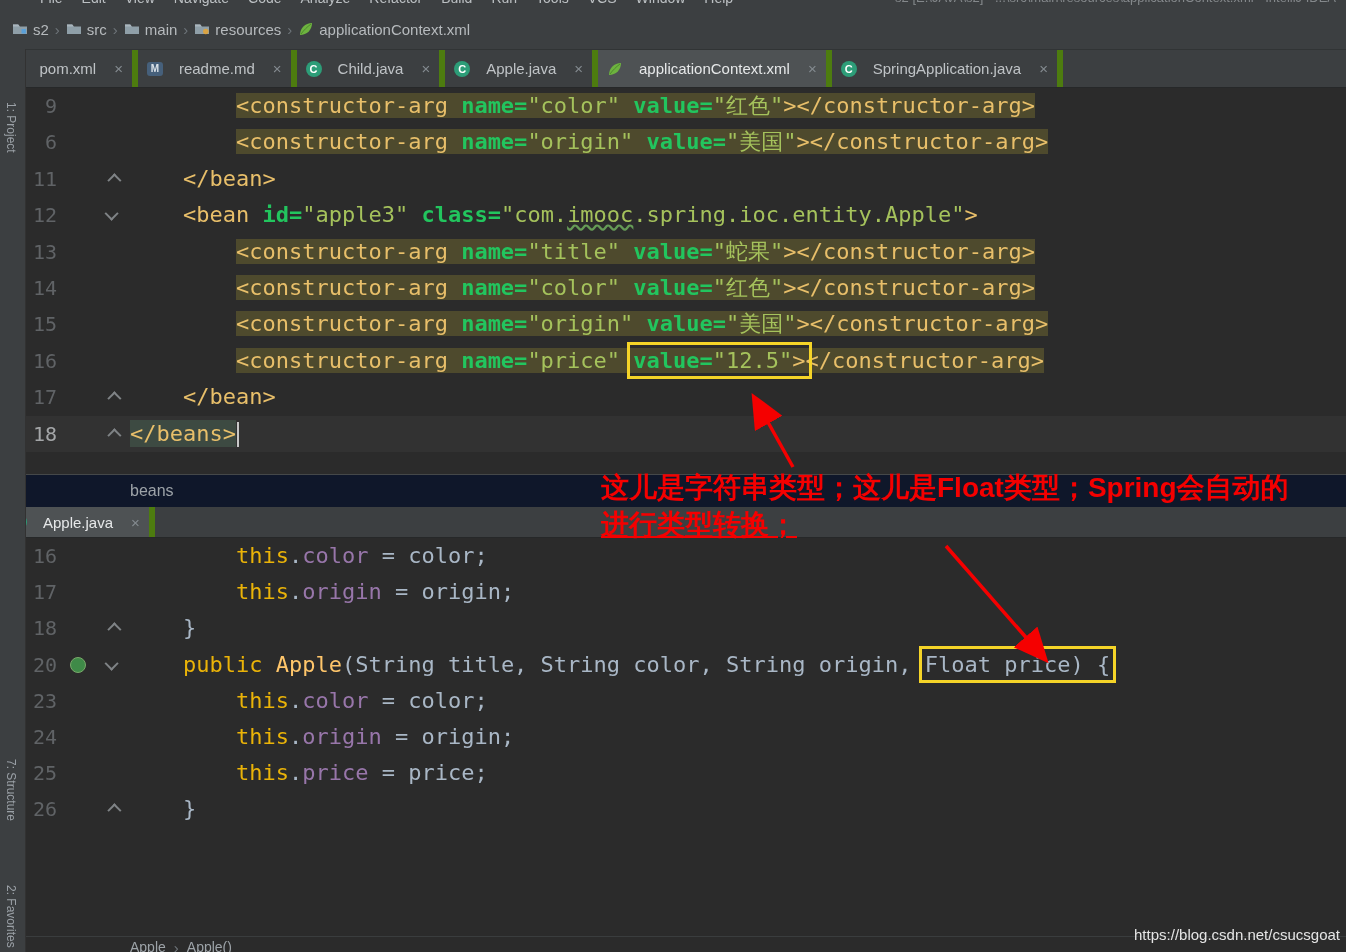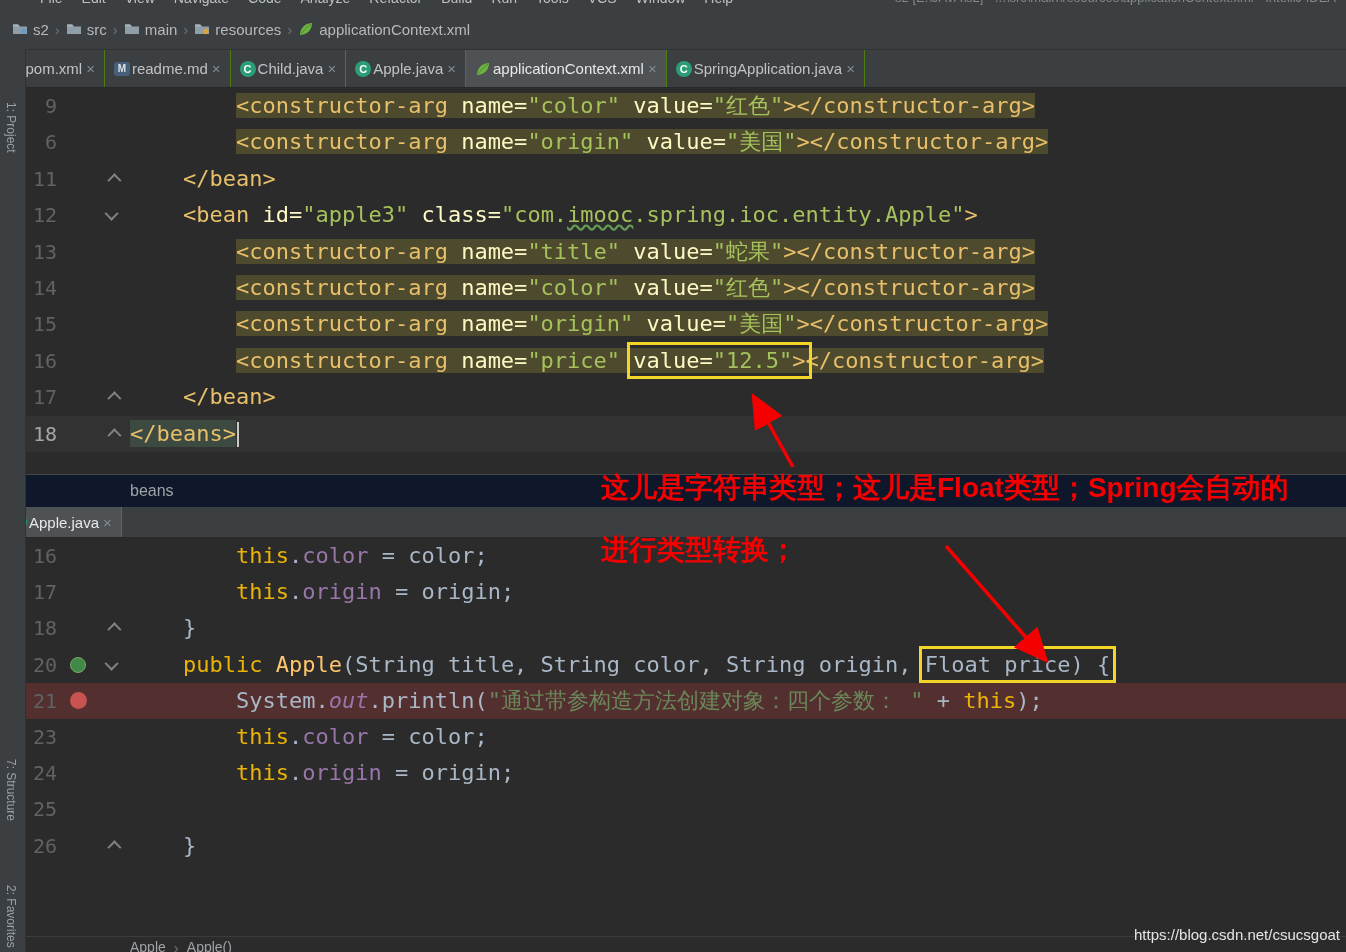--- a/index.html
+++ b/index.html
@@ -17,22 +17,22 @@
   .navbar{height:40px;background:#3c3f41;border-bottom:1px solid #313435;display:flex;
           align-items:center;padding-left:10px;font-size:15px;color:#b6babd;}
   .crumb{display:flex;align-items:center;gap:5px;padding:0 2px;cursor:default;}
   .crumb-sep{color:#6e757a;margin:0 4px;font-size:15px;}
   .crumb svg{display:block;}
 
   
   .tabbar{height:37px;background:#3c3f41;display:flex;align-items:stretch;padding-left:2px;
           border-bottom:1px solid #262829;}
   .tabbar2{height:30px;}
-  .tab{display:flex;align-items:center;gap:2px;padding:0 9px;font-size:15px;color:#bfc3c6;
-       border-right:1px solid #4d7c0f;white-space:nowrap;}
+  .tab{display:flex;align-items:center;gap:16px;padding:0 9px;font-size:15px;color:#bfc3c6;
+       border-right:6px solid #4d7c0f;white-space:nowrap;}
   .tab.active{background:#4e5254;color:#e6e8e9;}
   .tabclose{color:#848b90;font-size:15px;margin-left:2px;}
   .tabicon{display:flex;align-items:center;}
   .ic-class{display:inline-flex;width:16px;height:16px;border-radius:50%;background:#2d9d78;
             color:#fff;font-size:11px;font-weight:bold;align-items:center;justify-content:center;}
   .ic-maven{color:#e0765b;font-weight:bold;font-style:italic;font-size:16px;
             font-family:"Liberation Serif",serif;}
   .ic-md{display:inline-flex;width:16px;height:14px;border-radius:3px;background:#46607b;
          color:#dce3e9;font-size:10px;font-weight:bold;align-items:center;justify-content:center;}
 
@@ -54,21 +54,21 @@
   .bg-bp{background:#542f2f;}
   .bp{width:17px;height:17px;border-radius:50%;background:#c75450;}
   .bean{width:14px;height:14px;border-radius:50%;background:#3f8a48;border:1px solid #79a96a;}
   .chev{width:8px;height:8px;border-left:2px solid #7f8386;border-bottom:2px solid #7f8386;}
   .chev.down{transform:rotate(-45deg) translateY(-2px);}
   .chev.up{transform:rotate(135deg) translateY(-2px);}
 
   
   .tk-pl{color:#a9b7c6;}
   .tk-tag{color:#e8bf6a;}
-  .tk-attr{color:#fef9c3;}
+  .tk-attr{color:#22c55e;font-weight:bold;}
   .tk-val{color:#a5c25c;}
   .tk-kw{color:#eab308;}
   .tk-field{color:#9876aa;}
   .tk-sf{color:#9876aa;font-style:italic;}
   .tk-str{color:#6a8759;}
   .tk-decl{color:#ffc66b;}
   .h-ol{background:#4e4a2d;}
   .h-gr{background:#3d4a42;padding:1px 0;}
   .wavy{text-decoration:underline wavy;text-decoration-color:#659b56;}
   .ybox{outline:3px solid #f5d428;outline-offset:3px;position:relative;z-index:6;}
@@ -87,21 +87,21 @@
   .vlabel{position:absolute;left:4px;writing-mode:vertical-rl;font-size:12px;color:#9ba1a7;
           white-space:nowrap;}
   .vl-0{top:53px;}
   .vl-1{top:710px;}
   .vl-2{top:836px;}
 
   
   .anno{position:absolute;left:601px;font-size:28px;line-height:36px;color:#f50000;
         font-weight:bold;z-index:30;white-space:nowrap;}
   .anno1{top:470px;}
-  .anno2{top:532px;}
+  .anno2{top:507px;text-decoration:underline;}
   .arrows{position:absolute;left:0;top:0;z-index:25;pointer-events:none;}
   .watermark{position:absolute;right:6px;top:926px;font-size:15px;color:#e5e5e5;z-index:30;}
 </style>
 </head>
 <body>
 
 <div class="app">
 
   <div class="menubar">
     <div class="menubar-inner" id="menu-items">
@@ -335,44 +335,37 @@
       <div class="crow">
         <span class="lnum">20</span>
         <span class="islot">
           <span class="bean"></span>
         </span>
         <span class="fslot">
           <span class="chev down"></span>
         </span>
         <span class="ccode"><span class="tk-pl">    </span><span class="tk-kw">public </span><span class="tk-decl">Apple</span><span class="tk-pl">(String title, String color, String origin, </span><span class="ybox"><span class="tk-pl">Float price) {</span></span></span>
       </div>
-      <div class="crow bg-bp">
-        <span class="lnum">21</span>
-        <span class="islot">
-          <span class="bp"></span>
-        </span>
-        <span class="fslot"></span>
-        <span class="ccode"><span class="tk-pl">        </span><span class="tk-pl">System.</span><span class="tk-sf">out</span><span class="tk-pl">.println(</span><span class="tk-str">"通过带参构造方法创建对象：四个参数： "</span><span class="tk-pl"> + </span><span class="tk-kw">this</span><span class="tk-pl">);</span></span>
-      </div>
       <div class="crow">
         <span class="lnum">23</span>
         <span class="islot"></span>
         <span class="fslot"></span>
         <span class="ccode"><span class="tk-pl">        </span><span class="tk-kw">this</span><span class="tk-pl">.</span><span class="tk-field">color</span><span class="tk-pl"> = color;</span></span>
       </div>
       <div class="crow">
         <span class="lnum">24</span>
         <span class="islot"></span>
         <span class="fslot"></span>
         <span class="ccode"><span class="tk-pl">        </span><span class="tk-kw">this</span><span class="tk-pl">.</span><span class="tk-field">origin</span><span class="tk-pl"> = origin;</span></span>
       </div>
       <div class="crow">
         <span class="lnum">25</span>
         <span class="islot"></span>
         <span class="fslot"></span>
+        <span class="ccode"><span class="tk-pl">        </span><span class="tk-kw">this</span><span class="tk-pl">.</span><span class="tk-field">price</span><span class="tk-pl"> = price;</span></span>
       </div>
       <div class="crow">
         <span class="lnum">26</span>
         <span class="islot"></span>
         <span class="fslot">
           <span class="chev up"></span>
         </span>
         <span class="ccode"><span class="tk-pl">    }</span></span>
       </div>
     </div>

